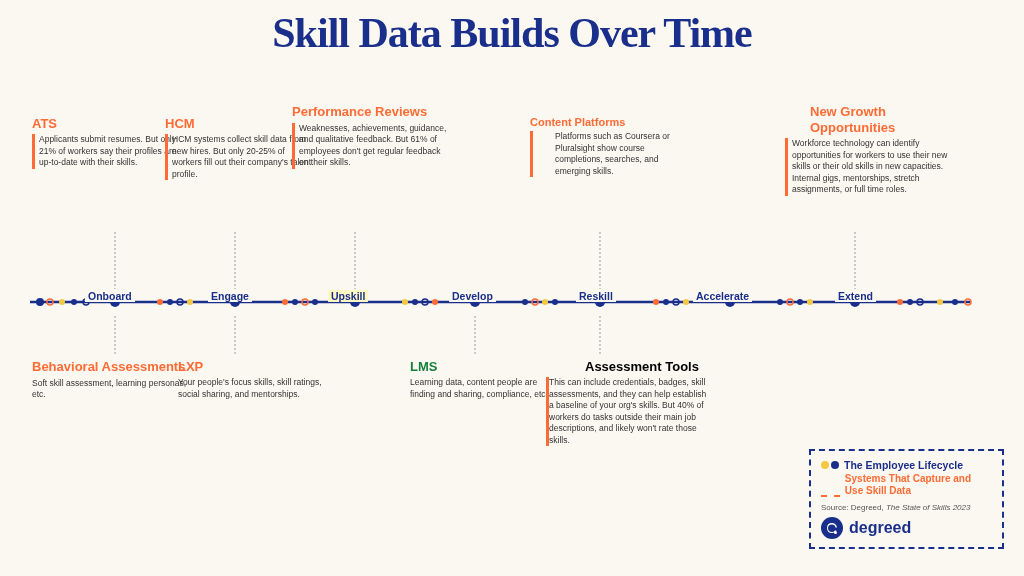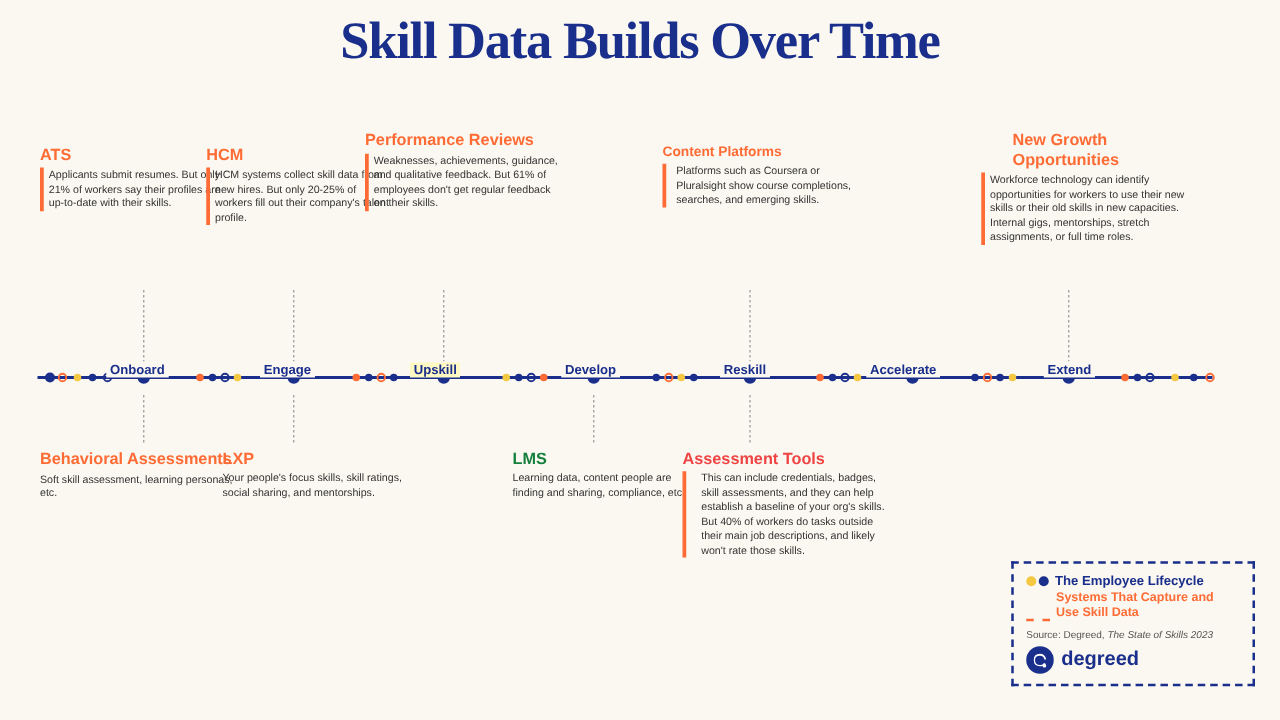--- a/index.html
+++ b/index.html
@@ -147,21 +147,21 @@
     <div style="position:absolute;top:40px;left:272px;width:160px;">
       <div style="font-size:13px;font-weight:900;color:#ff6b35;margin-bottom:3px;line-height:1.2;">Performance Reviews</div>
       <div style="display:flex;align-items:flex-start;gap:4px;">
         <div style="width:3px;min-width:3px;background:#ff6b35;align-self:stretch;"></div>
         <div style="font-size:8.5px;line-height:1.35;color:#333;">Weaknesses, achievements, guidance, and qualitative feedback. But 61% of employees don't get regular feedback on their skills.</div>
       </div>
     </div>
 
     <div style="position:absolute;top:52px;left:510px;width:158px;">
       <div style="font-size:11px;font-weight:900;color:#ff6b35;margin-bottom:3px;">Content Platforms</div>
-      <div style="display:flex;align-items:flex-start;gap:8px;">
+      <div style="display:flex;align-items:flex-start;gap:22px;">
         <div style="width:3px;min-width:3px;background:#ff6b35;align-self:stretch;"></div>
         <div style="font-size:8.5px;line-height:1.35;color:#333;">Platforms such as Coursera or Pluralsight show course completions, searches, and emerging skills.</div>
       </div>
     </div>
 
     <div style="position:absolute;top:40px;left:765px;width:178px;">
       <div style="font-size:13px;font-weight:900;color:#ff6b35;margin-bottom:3px;line-height:1.2;padding-left:25px;">New Growth Opportunities</div>
       <div style="display:flex;align-items:flex-start;gap:4px;">
         <div style="width:3px;min-width:3px;background:#ff6b35;align-self:stretch;"></div>
         <div style="font-size:8.5px;line-height:1.35;color:#333;">Workforce technology can identify opportunities for workers to use their new skills or their old skills in new capacities. Internal gigs, mentorships, stretch assignments, or full time roles.</div>
@@ -177,22 +177,22 @@
       <div style="font-size:13px;font-weight:900;color:#ff6b35;margin-bottom:3px;">LXP</div>
       <div style="font-size:8.5px;line-height:1.35;color:#333;">Your people's focus skills, skill ratings, social sharing, and mentorships.</div>
     </div>
 
     <div style="position:absolute;top:295px;left:390px;width:140px;">
       <div style="font-size:13px;font-weight:900;color:#15803d;margin-bottom:3px;">LMS</div>
       <div style="font-size:8.5px;line-height:1.35;color:#333;">Learning data, content people are finding and sharing, compliance, etc.</div>
     </div>
 
     <div style="position:absolute;top:295px;left:526px;width:165px;">
-      <div style="font-size:13px;font-weight:900;color:#ef4444;margin-bottom:3px;">Assessment Tools</div>
-      <div style="display:flex;align-items:flex-start;gap:12px;">
+      <div style="font-size:13px;font-weight:900;color:#000000;margin-bottom:3px;margin-left:39px;">Assessment Tools</div>
+      <div style="display:flex;align-items:flex-start;gap:0;">
         <div style="width:3px;min-width:3px;background:#ff6b35;align-self:stretch;"></div>
         <div style="font-size:8.5px;line-height:1.35;color:#333;">This can include credentials, badges, skill assessments, and they can help establish a baseline of your org's skills. But 40% of workers do tasks outside their main job descriptions, and likely won't rate those skills.</div>
       </div>
     </div>
 
     <div style="position:absolute;right:0;bottom:5px;width:195px;border:2px dashed #1a2e8c;padding:8px 10px;background:#faf8f0;">
       <div style="display:flex;align-items:center;gap:5px;margin-bottom:2px;">
         <div style="display:flex;gap:2px;align-items:center;">
           <div style="width:8px;height:8px;border-radius:50%;background:#f5c842;"></div>
           <div style="width:8px;height:8px;border-radius:50%;background:#1a2e8c;"></div>

